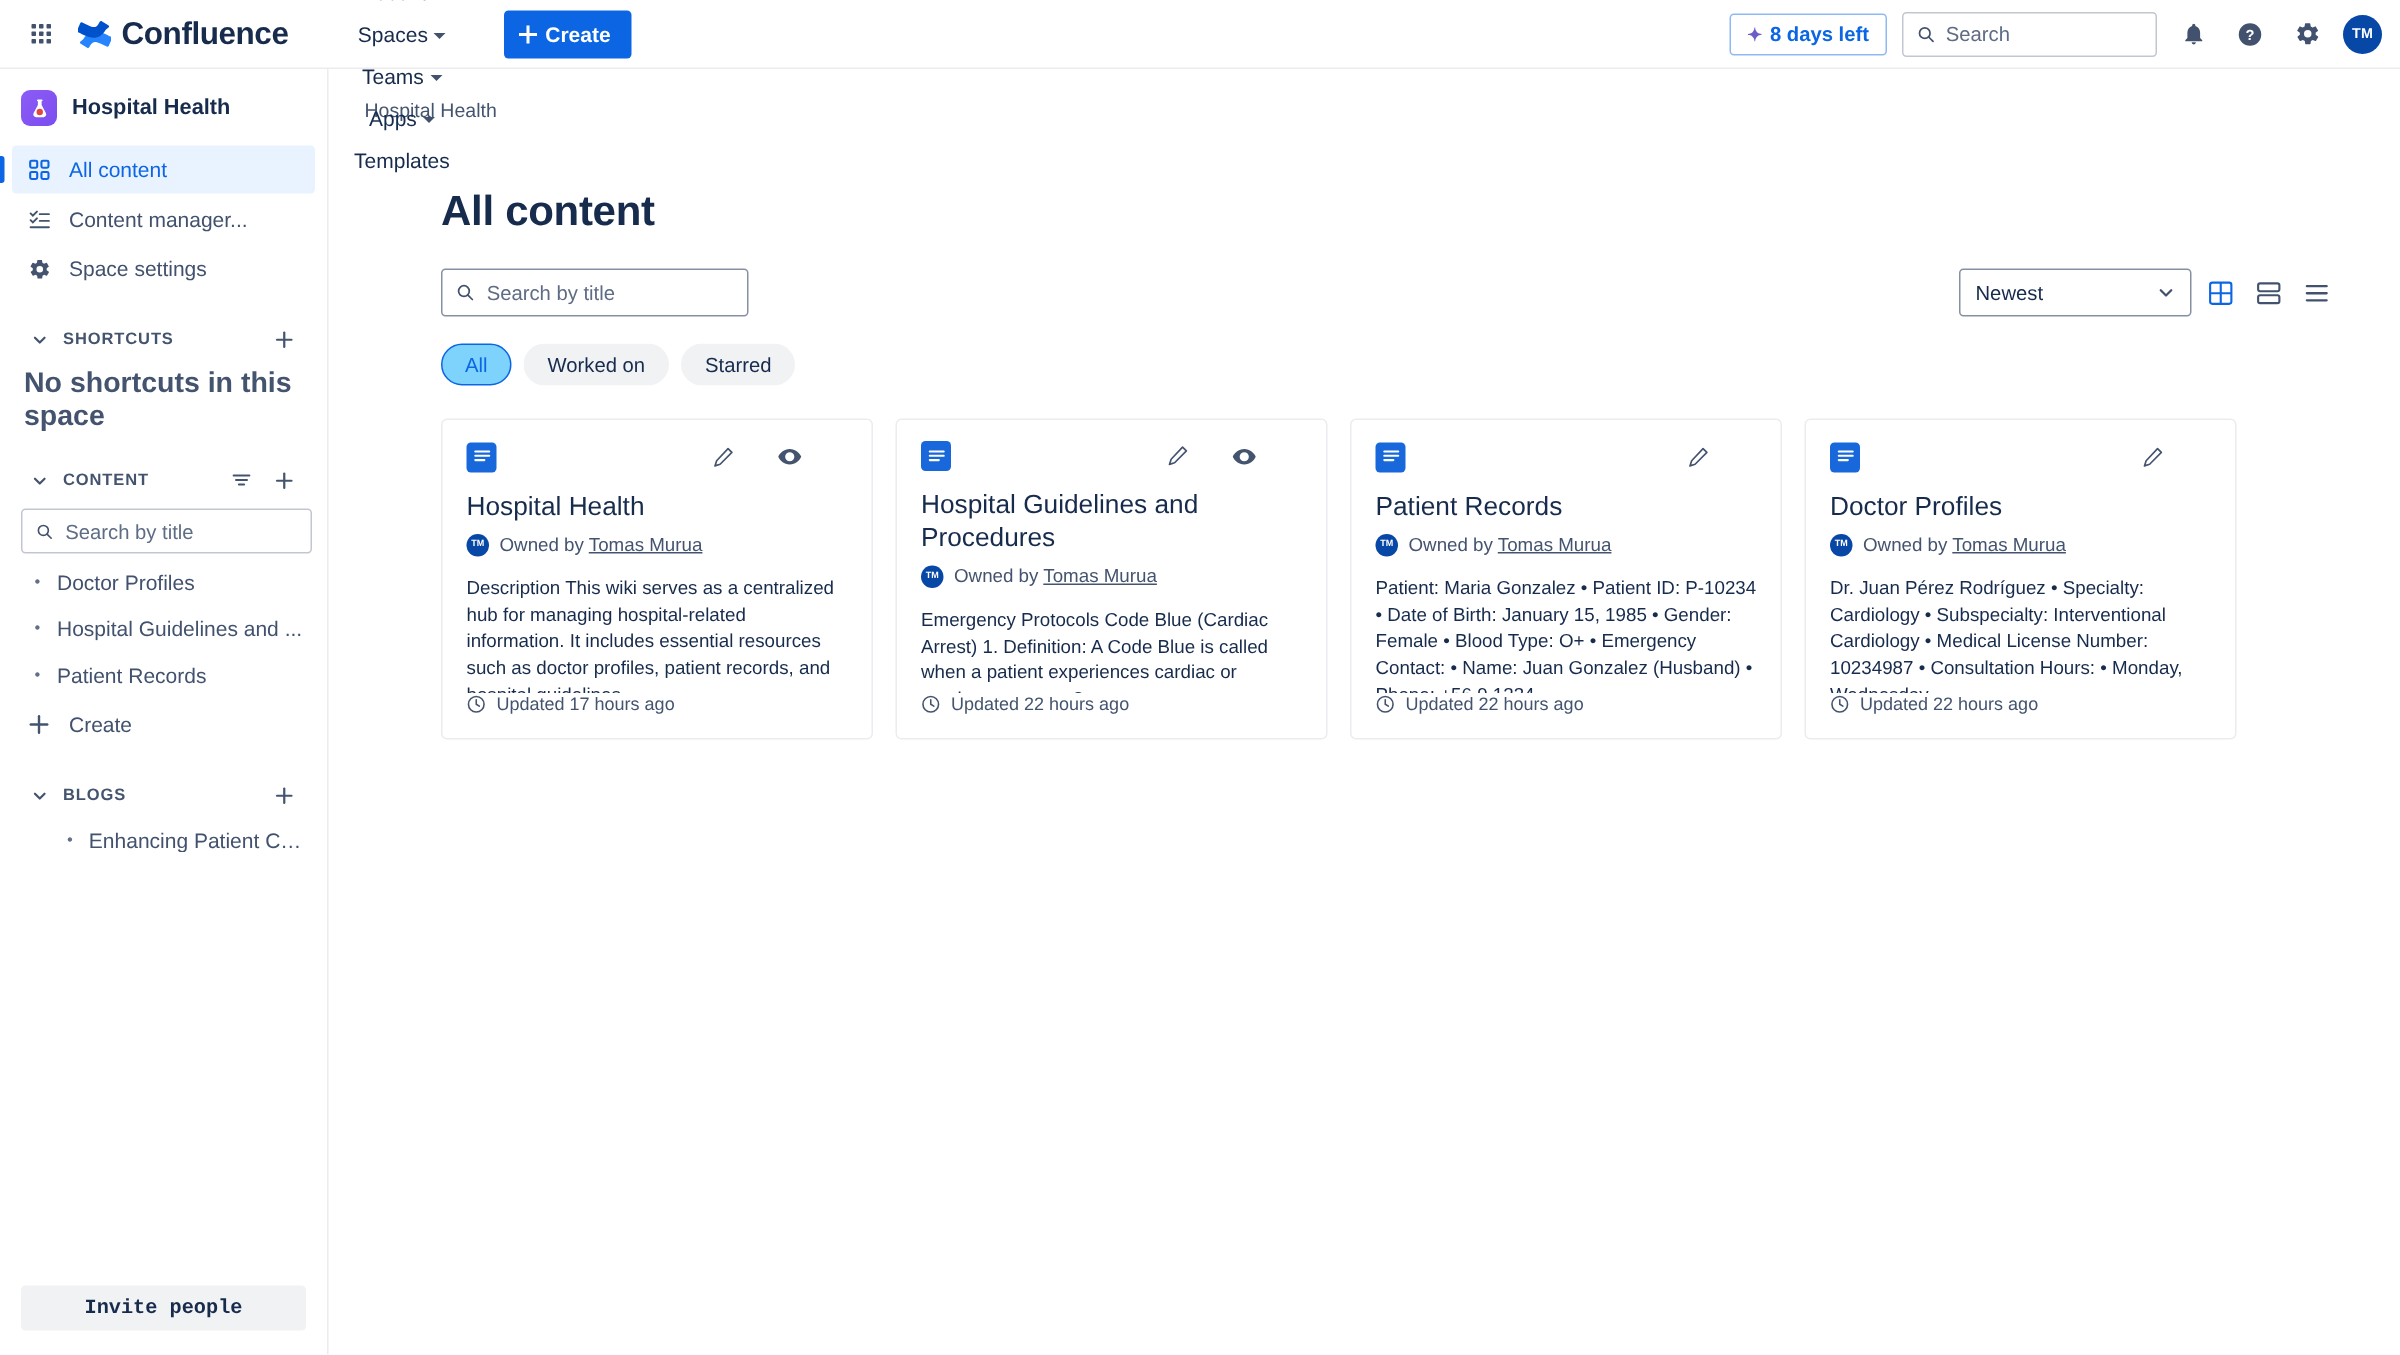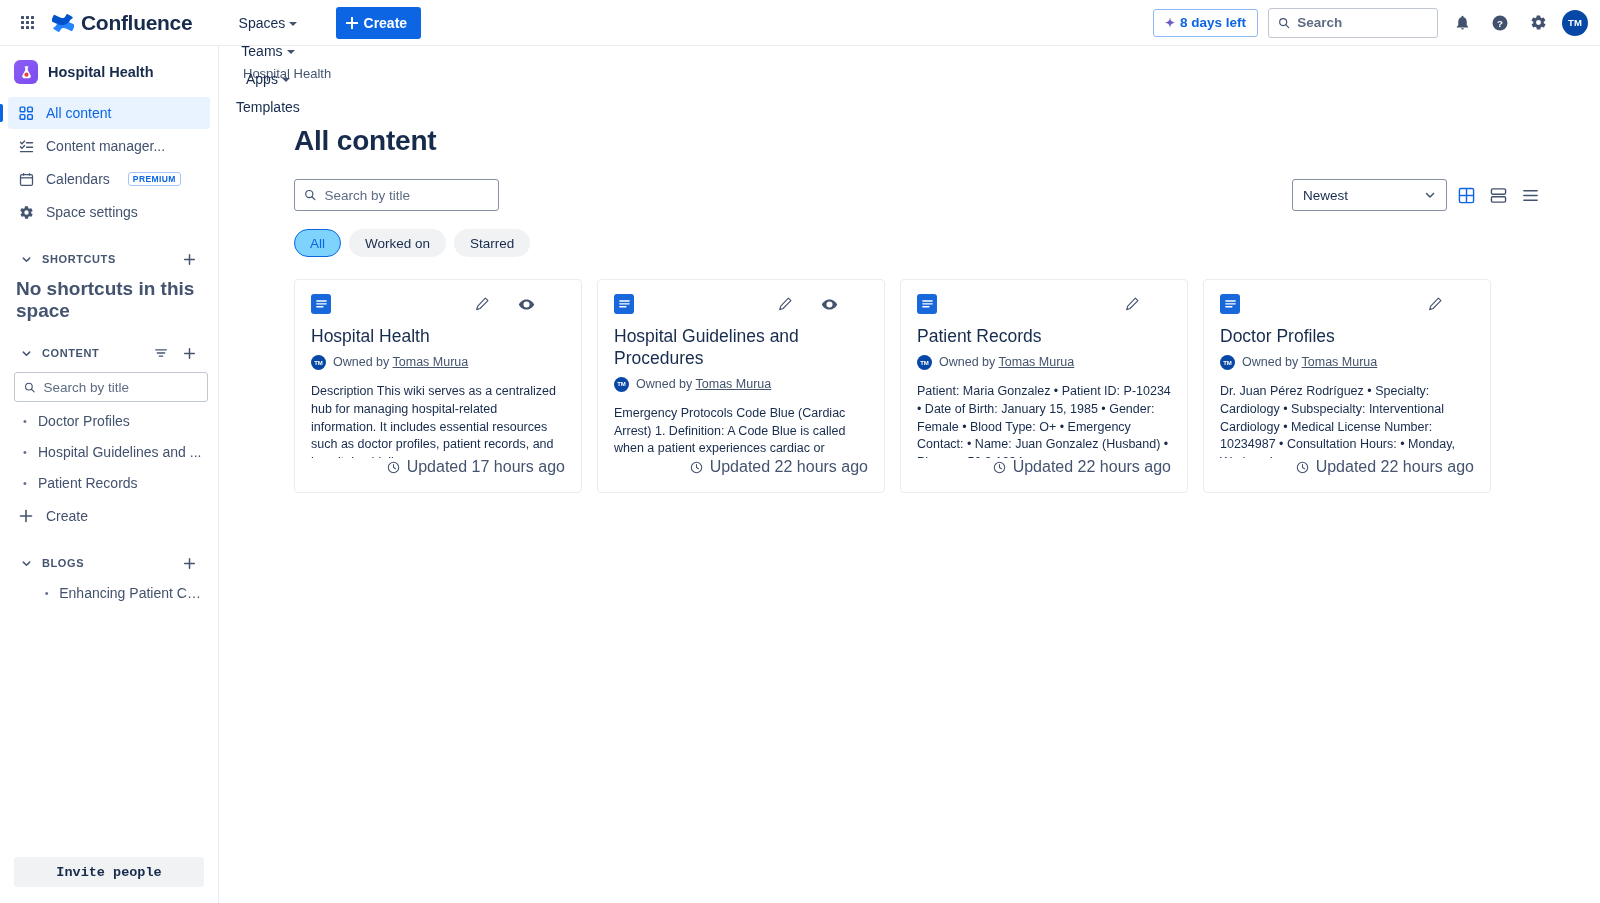--- a/index.html
+++ b/index.html
@@ -51,21 +51,21 @@
     display:flex; align-items:center; gap:5px; padding: 0 11px; cursor:pointer;
     color:#0C66E4; font-size:13.5px; font-weight:600;
   }
   .spark { color:#6E5DC6; font-size:12px; line-height:1; }
   .searchbox {
     width:170px; height:30px; border:1px solid #C1C7D0; border-radius:3px;
     display:flex; align-items:center; gap:7px; padding:0 9px; background:#fff; cursor:text;
   }
   .searchbox input {
     border:none; outline:none; font-size:13.5px; color:#172B4D; width:100%;
-    font-family:inherit; background:transparent;font-weight:bold;
+    font-family:inherit; background:transparent;
   }
   .searchbox input::placeholder { color:#5E6C84; }
   .icobtn { width:28px;height:28px; border-radius:50%; display:flex;align-items:center;justify-content:center; cursor:pointer; }
   .avatar-top {
     width:26px;height:26px;border-radius:50%;background:#0747A6;color:#fff;
     font-size:9.5px;font-weight:700;display:flex;align-items:center;justify-content:center;cursor:pointer;
     letter-spacing:.2px;
   }
 
   
@@ -150,21 +150,21 @@
   .page-title { font-size:28px; font-weight:600; color:#172B4D; margin-top: 44px; letter-spacing:-0.2px;}
 
   .toolbar-row { display:flex; align-items:center; margin-top:22px; }
   .title-search {
     width:205px; height:32px; border:1px solid #8590A2; border-radius:3px;
     display:flex; align-items:center; gap:8px; padding:0 9px; background:#fff;
   }
   .title-search input{ border:none;outline:none;font-size:13.5px;width:100%;font-family:inherit;color:#172B4D;background:transparent;}
   .title-search input::placeholder{ color:#5E6C84; }
 
-  .right-tools { margin-left:auto; display:flex; align-items:center; gap:6px; padding-right:57px;}
+  .right-tools { margin-left:auto; display:flex; align-items:center; gap:6px; padding-right:43px;}
   .sortselect {
     width:155px; height:32px; border:1px solid #8590A2; border-radius:3px; background:#fff;
     display:flex; align-items:center; padding: 0 10px; font-size:13.5px; color:#172B4D; cursor:pointer;
   }
   .sortselect .sv { flex:1; }
   .viewbtn { width:26px;height:26px;display:flex;align-items:center;justify-content:center;cursor:pointer;border-radius:3px; }
 
   .chips { display:flex; gap:8px; margin-top: 18px; }
   .chip {
     height:28px; border-radius:16px; padding: 0 15px; font-size:13.5px;
@@ -196,21 +196,21 @@
     font-size:6px;font-weight:700;display:flex;align-items:center;justify-content:center;flex:0 0 15px;
   }
   .owner-txt { font-size:12.5px; color:#44546F; }
   .owner-txt a { color:#44546F; text-decoration: underline; }
   .card-excerpt {
     font-size:12.5px; color:#172B4D; line-height:1.42; margin-top:13px;
     overflow:hidden;
   }
   .card-foot {
     margin-top:auto; display:flex; align-items:center; gap:7px;
-    font-size:16px; color:#44546F; padding-bottom:16px;justify-content:flex-end;
+    font-size:12px; color:#44546F; padding-bottom:16px;
   }
 </style>
 </head>
 <body>
 
 <div class="topnav">
 
   <div class="appswitcher">
     <span class="grid9">
         <i></i>
@@ -334,32 +334,20 @@
             <path d="M1.5 3.5l1.6 1.6L6 2.2"></path>
             <line x1="8" y1="4" x2="14.5" y2="4"></line>
             <path d="M1.5 8.3l1.6 1.6L6 7"></path>
             <line x1="8" y1="8.8" x2="14.5" y2="8.8"></line>
             <line x1="1.5" y1="13.4" x2="14.5" y2="13.4"></line>
           </svg>
         </span>
         <span>Content manager...</span>
       </div>
 
-      <div class="sb-item">
-        <span class="sb-ico">
-          <svg width="15" height="15" viewBox="0 0 16 16" fill="none" stroke="#44546F" stroke-width="1.35">
-            <rect x="1.6" y="2.8" width="12.8" height="11.5" rx="1.6"></rect>
-            <line x1="1.6" y1="6.2" x2="14.4" y2="6.2"></line>
-            <line x1="4.8" y1="1.3" x2="4.8" y2="4"></line>
-            <line x1="11.2" y1="1.3" x2="11.2" y2="4"></line>
-          </svg>
-        </span>
-        <span>Calendars</span>
-        <span class="premium-tag">PREMIUM</span>
-      </div>
 
       <div class="sb-item">
         <span class="sb-ico">
           <svg width="15" height="15" viewBox="0 0 24 24" fill="#44546F">
             <path d="M19.4 13a7.8 7.8 0 000-2l2.1-1.6a.5.5 0 00.1-.6l-2-3.5a.5.5 0 00-.6-.2l-2.5 1a7.3 7.3 0 00-1.7-1l-.4-2.6a.5.5 0 00-.5-.4h-4a.5.5 0 00-.5.4l-.4 2.6c-.6.3-1.2.6-1.7 1l-2.5-1a.5.5 0 00-.6.2l-2 3.5a.5.5 0 00.1.6L4.6 11a7.8 7.8 0 000 2l-2.1 1.6a.5.5 0 00-.1.6l2 3.5c.1.2.4.3.6.2l2.5-1c.5.4 1.1.7 1.7 1l.4 2.6c0 .2.2.4.5.4h4c.3 0 .5-.2.5-.4l.4-2.6c.6-.3 1.2-.6 1.7-1l2.5 1c.2.1.5 0 .6-.2l2-3.5a.5.5 0 00-.1-.6L19.4 13zM12 15.5A3.5 3.5 0 1115.5 12 3.5 3.5 0 0112 15.5z"></path>
           </svg>
         </span>
         <span>Space settings</span>
       </div>
 

